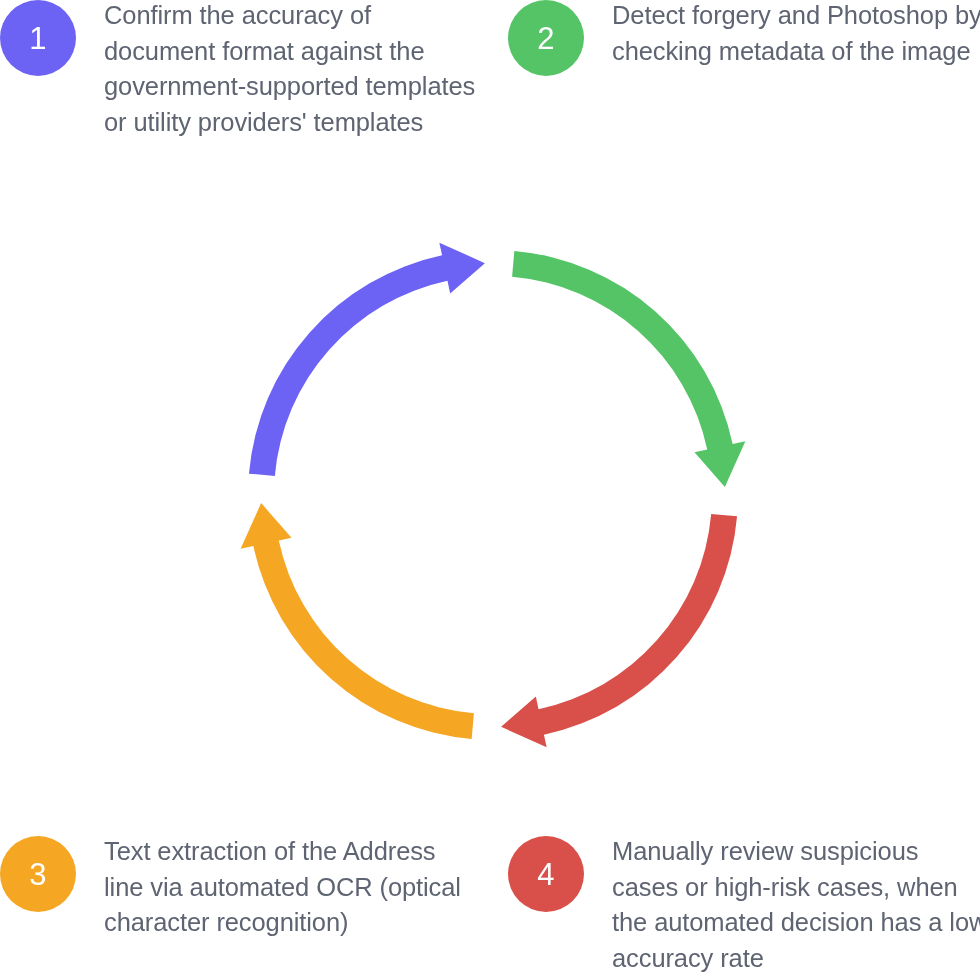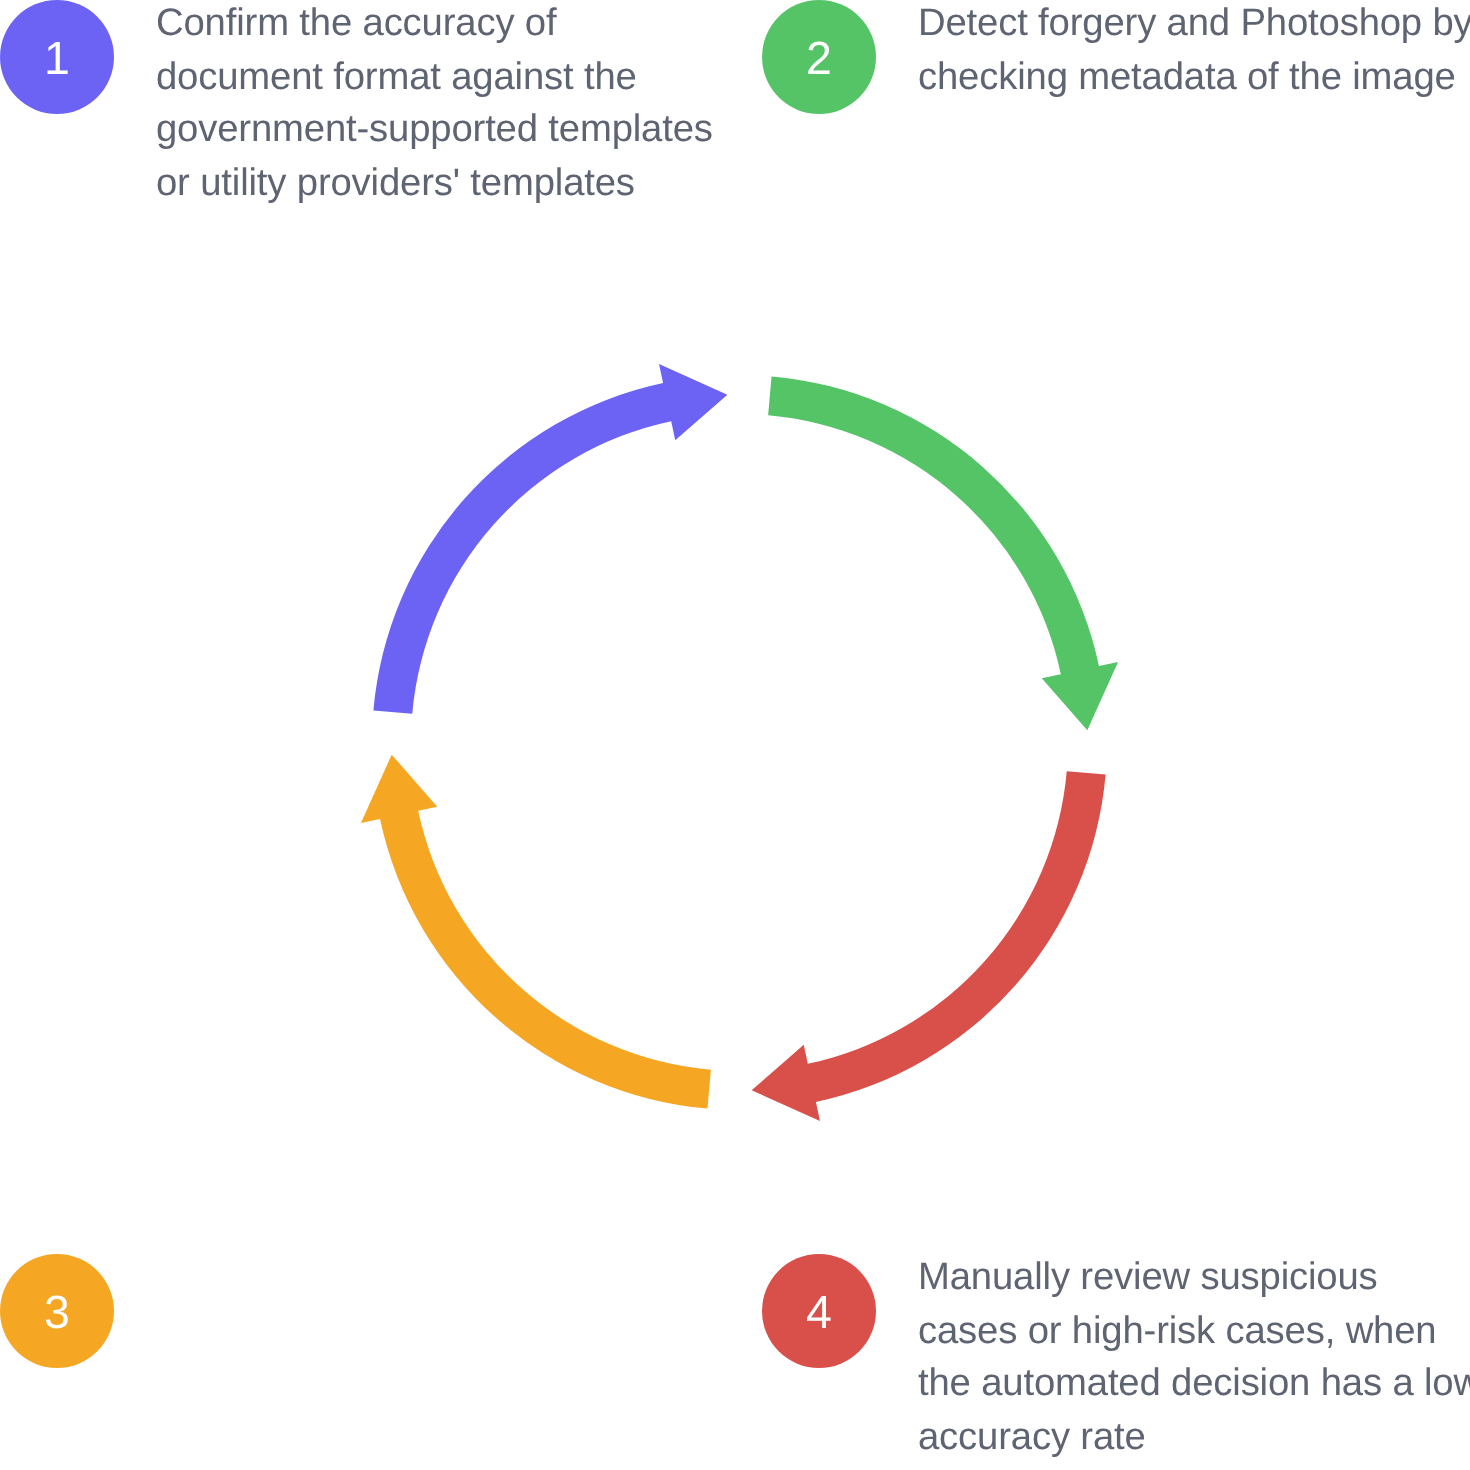--- a/index.html
+++ b/index.html
@@ -96,20 +96,21 @@
     <div class="badge" style="background:#54c467;">
       <span>2</span>
     </div>
     <div class="step-text">Detect forgery and Photoshop by checking metadata of the image</div>
   </div>
 
   <div class="step step-3">
     <div class="badge" style="background:#f5a623;">
       <span>3</span>
     </div>
+    <div class="step-text">Text extraction of the Address line via automated OCR (optical character recognition)</div>
   </div>
 
   <div class="step step-4">
     <div class="badge" style="background:#d9504b;">
       <span>4</span>
     </div>
     <div class="step-text">Manually review suspicious cases or high-risk cases, when the automated decision has a low accuracy rate</div>
   </div>
 
   <div class="ring-wrap">

